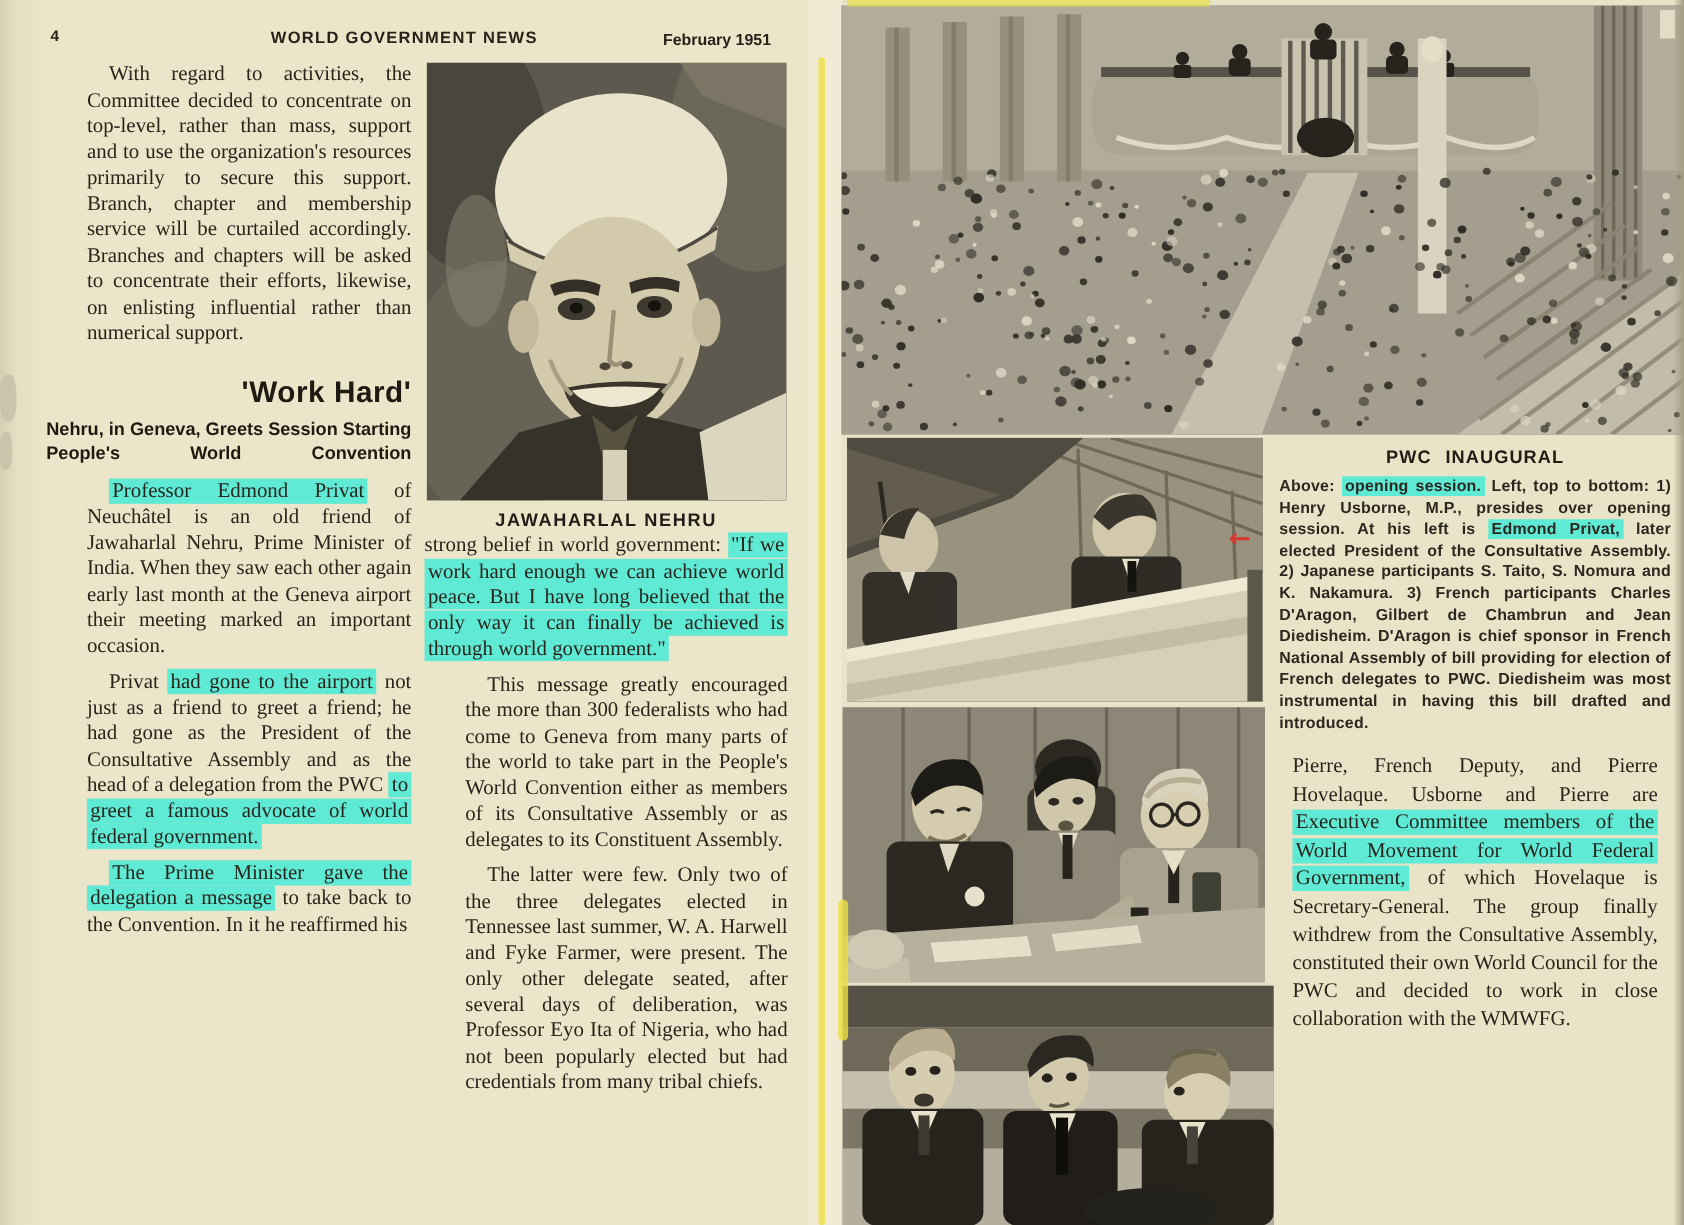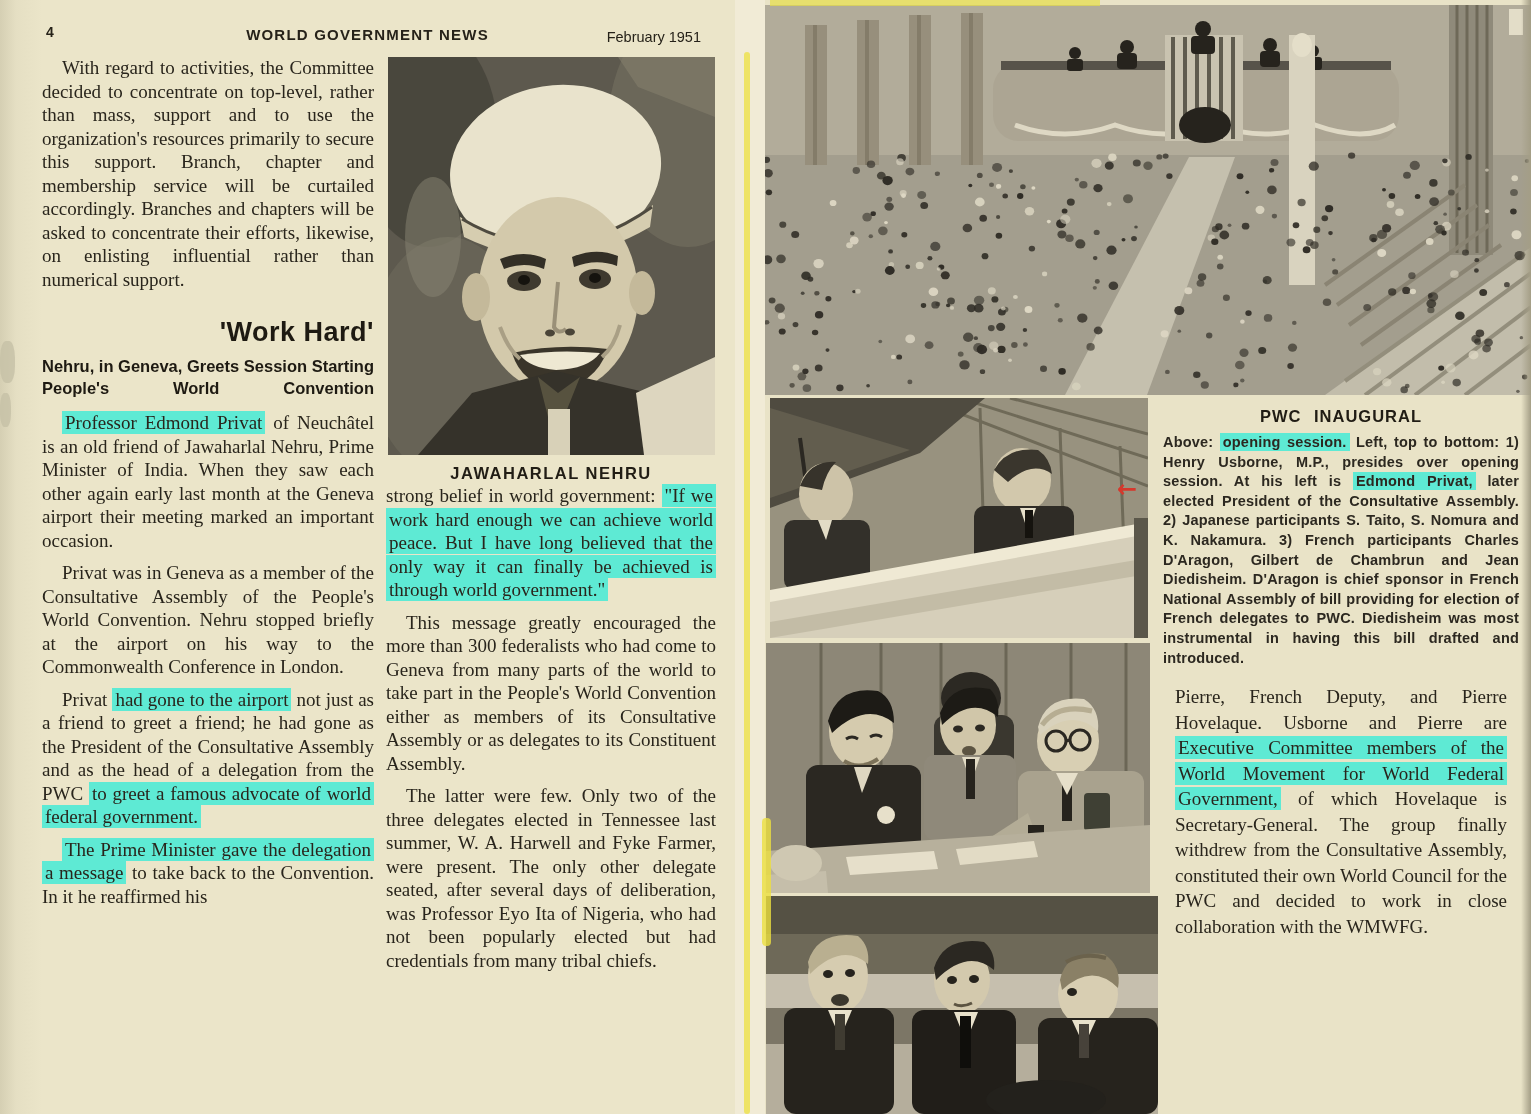--- a/index.html
+++ b/index.html
@@ -8,27 +8,27 @@
 
   
   .page-left{position:absolute;left:0;top:0;width:735px;height:1114px;
     background:linear-gradient(90deg,#d5cfb3 0,#e5dfc3 16px,#ebe5c9 42px,#ebe5c9 100%);}
   .pagenum{position:absolute;left:46px;top:24px;font-family:"Liberation Sans",sans-serif;
     font-weight:bold;font-size:14px;color:#262219;}
   .masthead{position:absolute;left:0;right:0;top:26px;text-align:center;
     font-family:"Liberation Sans",sans-serif;font-weight:bold;font-size:15px;
     letter-spacing:1.2px;color:#262219;}
   .issuedate{position:absolute;right:34px;top:29px;font-family:"Liberation Sans",sans-serif;
-    font-weight:normal;font-size:14.5px;color:#262219;margin-left:19px;}
+    font-weight:bold;font-size:14.5px;color:#262219;margin-left:19px;}
 
   .col{position:absolute;text-align:justify;color:#29251c;font-size:19px;line-height:23.5px;}
   .col1{left:42px;top:56px;width:332px;}
   .col2{left:386px;top:484px;width:330px;font-size:19px;line-height:23.5px;}
   .col p{margin:0 0 9px 0;}
-  .col p.indent{text-indent:20px;}
+  .col p.indent{text-indent:20px;margin-left:37px;}
 
   .headline{margin:26px 0 0;text-align:right;font-family:"Liberation Sans",sans-serif;
     font-weight:bold;font-size:27px;letter-spacing:.5px;color:#1e1a12;line-height:30px;}
   .subhead{font-family:"Liberation Sans",sans-serif;font-weight:bold;font-size:16.5px;
     line-height:22px;text-align:justify;text-align-last:justify;margin:8px 0 12px;color:#1e1a12;}
 
   .photo{position:absolute;overflow:hidden;background:#8d8878;}
   .photo svg{display:block;}
   .photo-nehru{left:388px;top:57px;width:327px;height:398px;}
   .nehru-caption{position:absolute;left:386px;top:464px;width:330px;text-align:center;
@@ -76,21 +76,20 @@
   <div class="page-left">
     <div class="pagenum">4</div>
     <div class="masthead">WORLD GOVERNMENT NEWS</div>
     <div class="issuedate">February 1951</div>
 
     <div class="col col1">
       <p class="indent"><span>With regard to activities, the Committee decided to concentrate on top-level, rather than mass, support and to use the organization's resources primarily to secure this support. Branch, chapter and membership service will be curtailed accordingly. Branches and chapters will be asked to concentrate their efforts, likewise, on enlisting influential rather than numerical support.</span></p>
       <div class="headline">'Work Hard'</div>
       <div class="subhead">Nehru, in Geneva, Greets Session Starting People's World Convention</div>
       <p class="indent"><span class="hl">Professor Edmond Privat</span><span> of Neuchâtel is an old friend of Jawaharlal Nehru, Prime Minister of India. When they saw each other again early last month at the Geneva airport their meeting marked an important occasion.</span></p>
-      <p class="indent"><span>Privat was in Geneva as a member of the Consultative Assembly of the People's World Convention. Nehru stopped briefly at the airport on his way to the Commonwealth Conference in London.</span></p>
       <p class="indent"><span>Privat </span><span class="hl">had gone to the airport</span><span> not just as a friend to greet a friend; he had gone as the President of the Consultative Assembly and as the head of a delegation from the PWC </span><span class="hl">to greet a famous advocate of world federal government.</span></p>
       <p class="indent"><span class="hl">The Prime Minister gave the delegation a message</span><span> to take back to the Convention. In it he reaffirmed his</span></p>
     </div>
 
     <div class="photo photo-nehru">
       <svg width="327" height="398" viewBox="0 0 327 398">
         <rect x="0" y="0" width="327" height="398" fill="#5d594e"></rect>
         <ellipse cx="40" cy="80" rx="70" ry="110" fill="#45423a" opacity="0.8"></ellipse>
         <ellipse cx="300" cy="70" rx="80" ry="120" fill="#726d5e" opacity="0.7"></ellipse>
         <ellipse cx="60" cy="300" rx="80" ry="120" fill="#6e6a5c" opacity="0.6"></ellipse>

